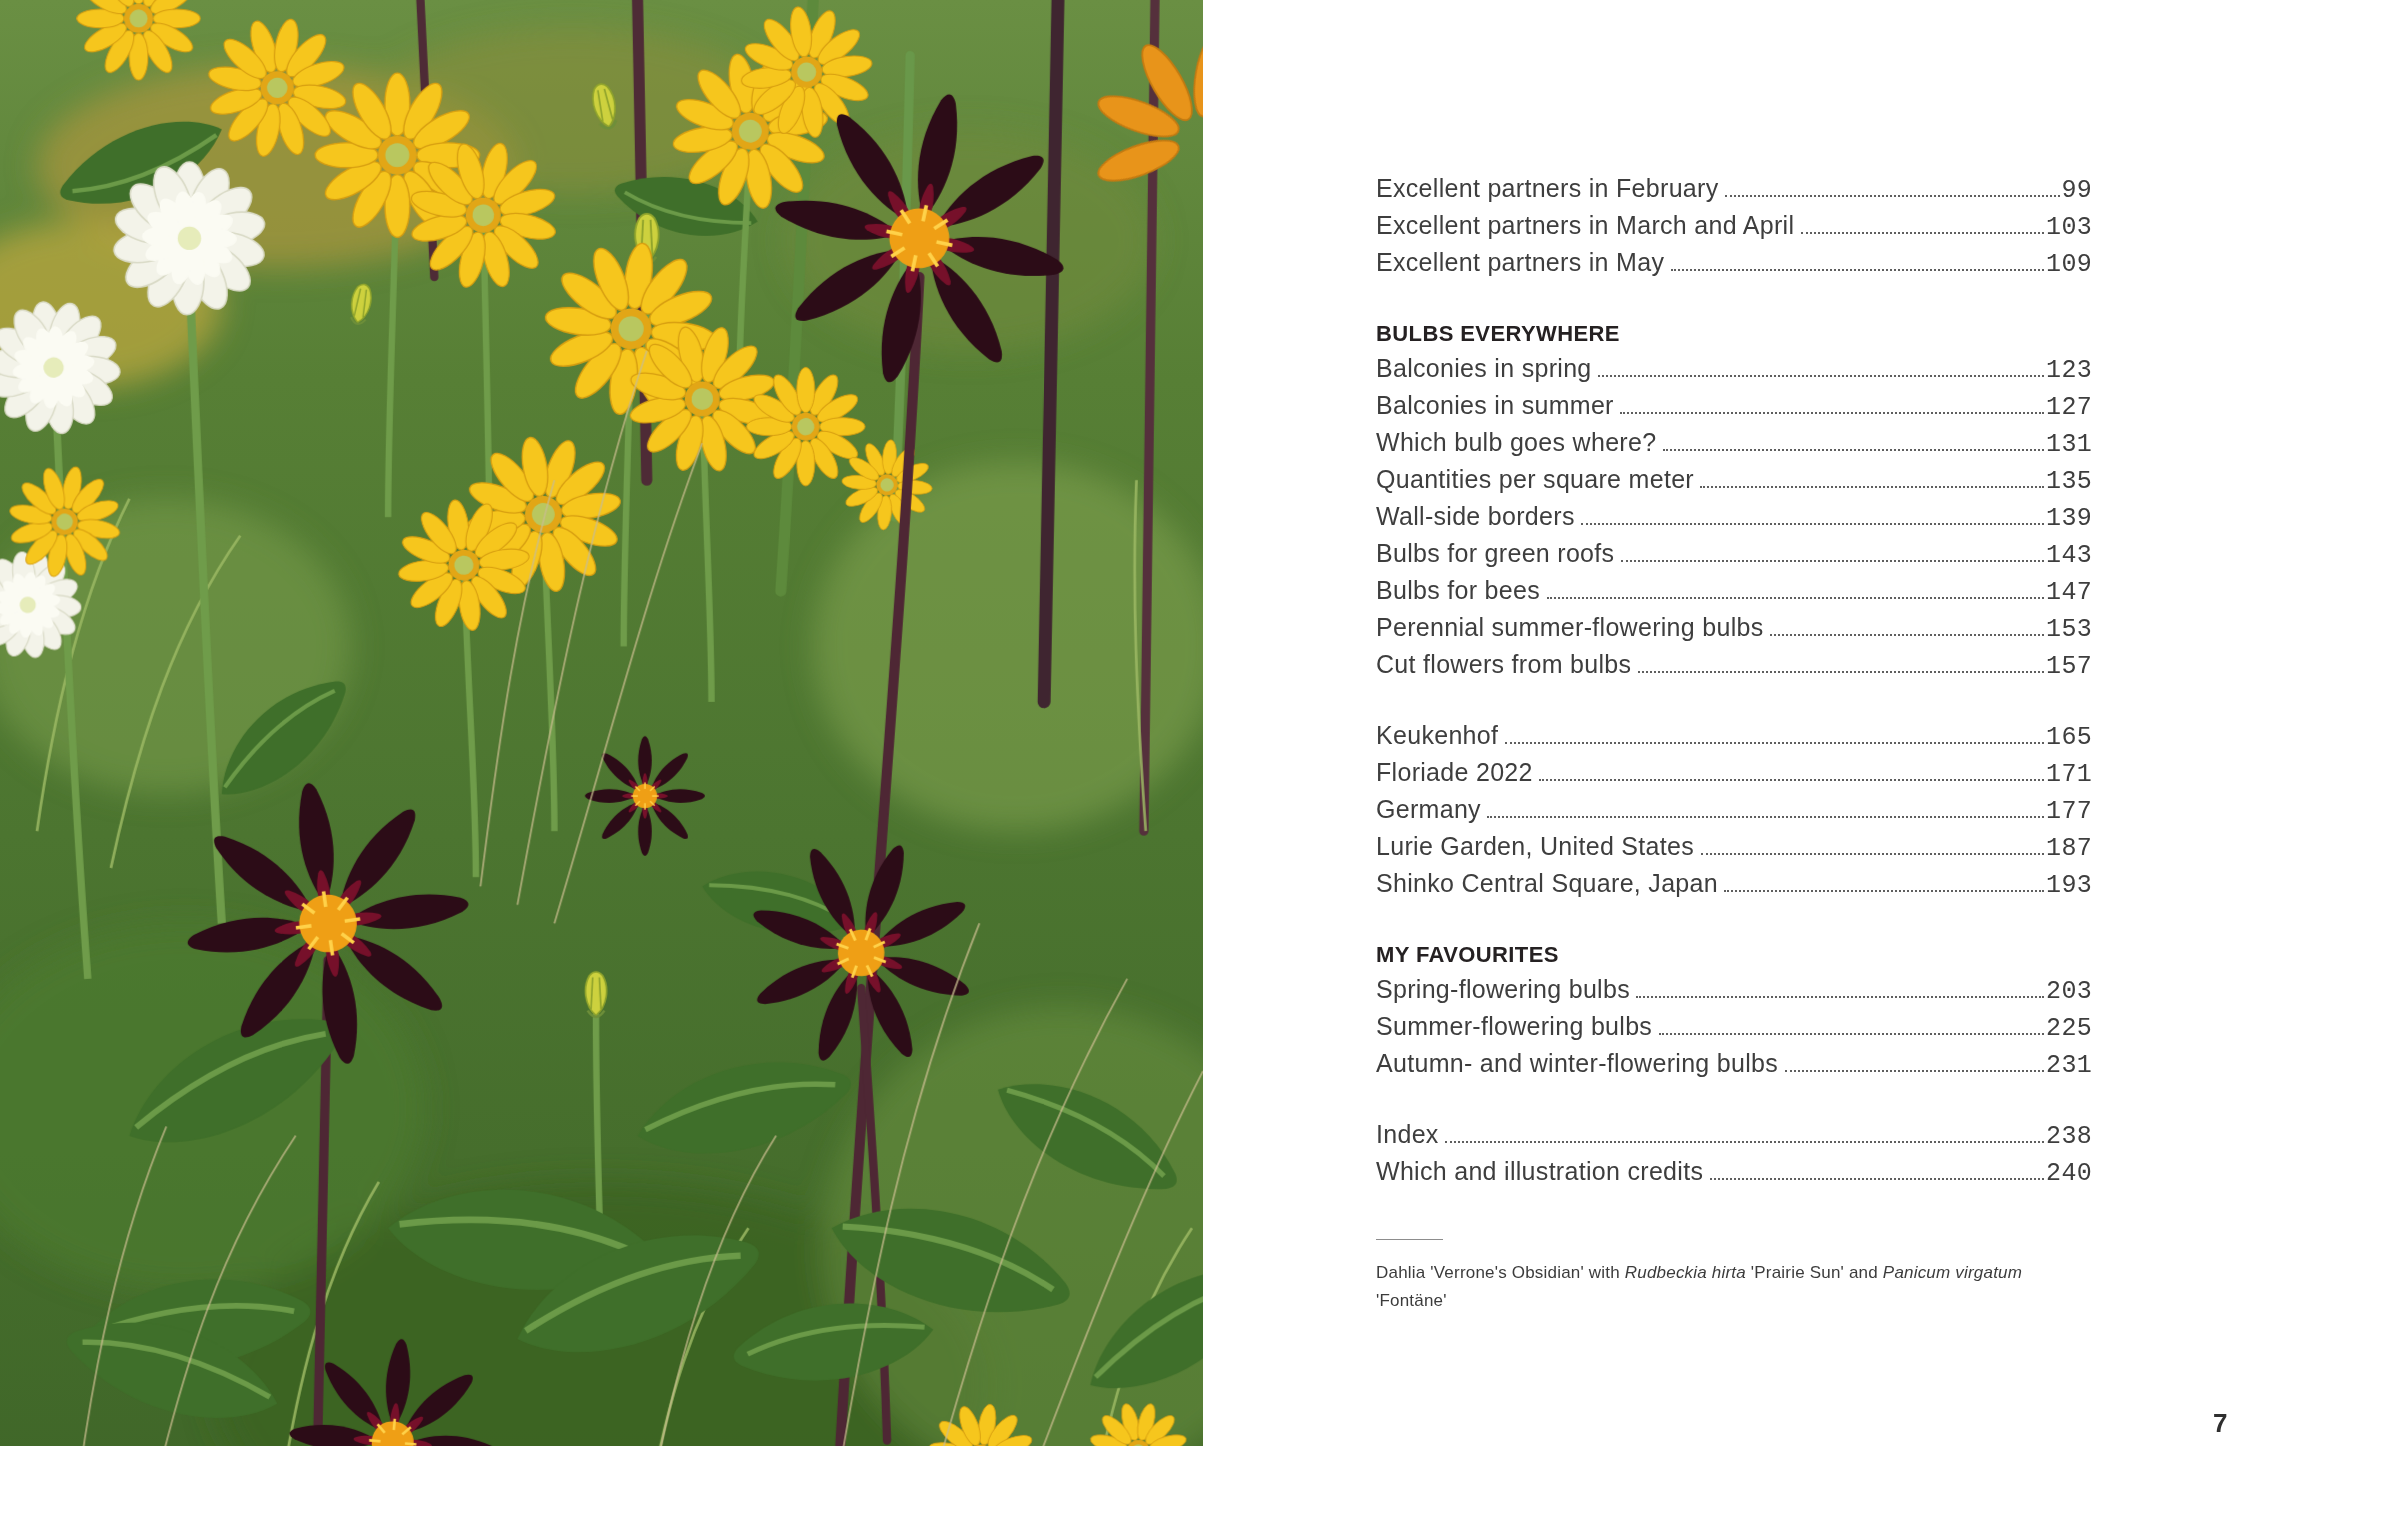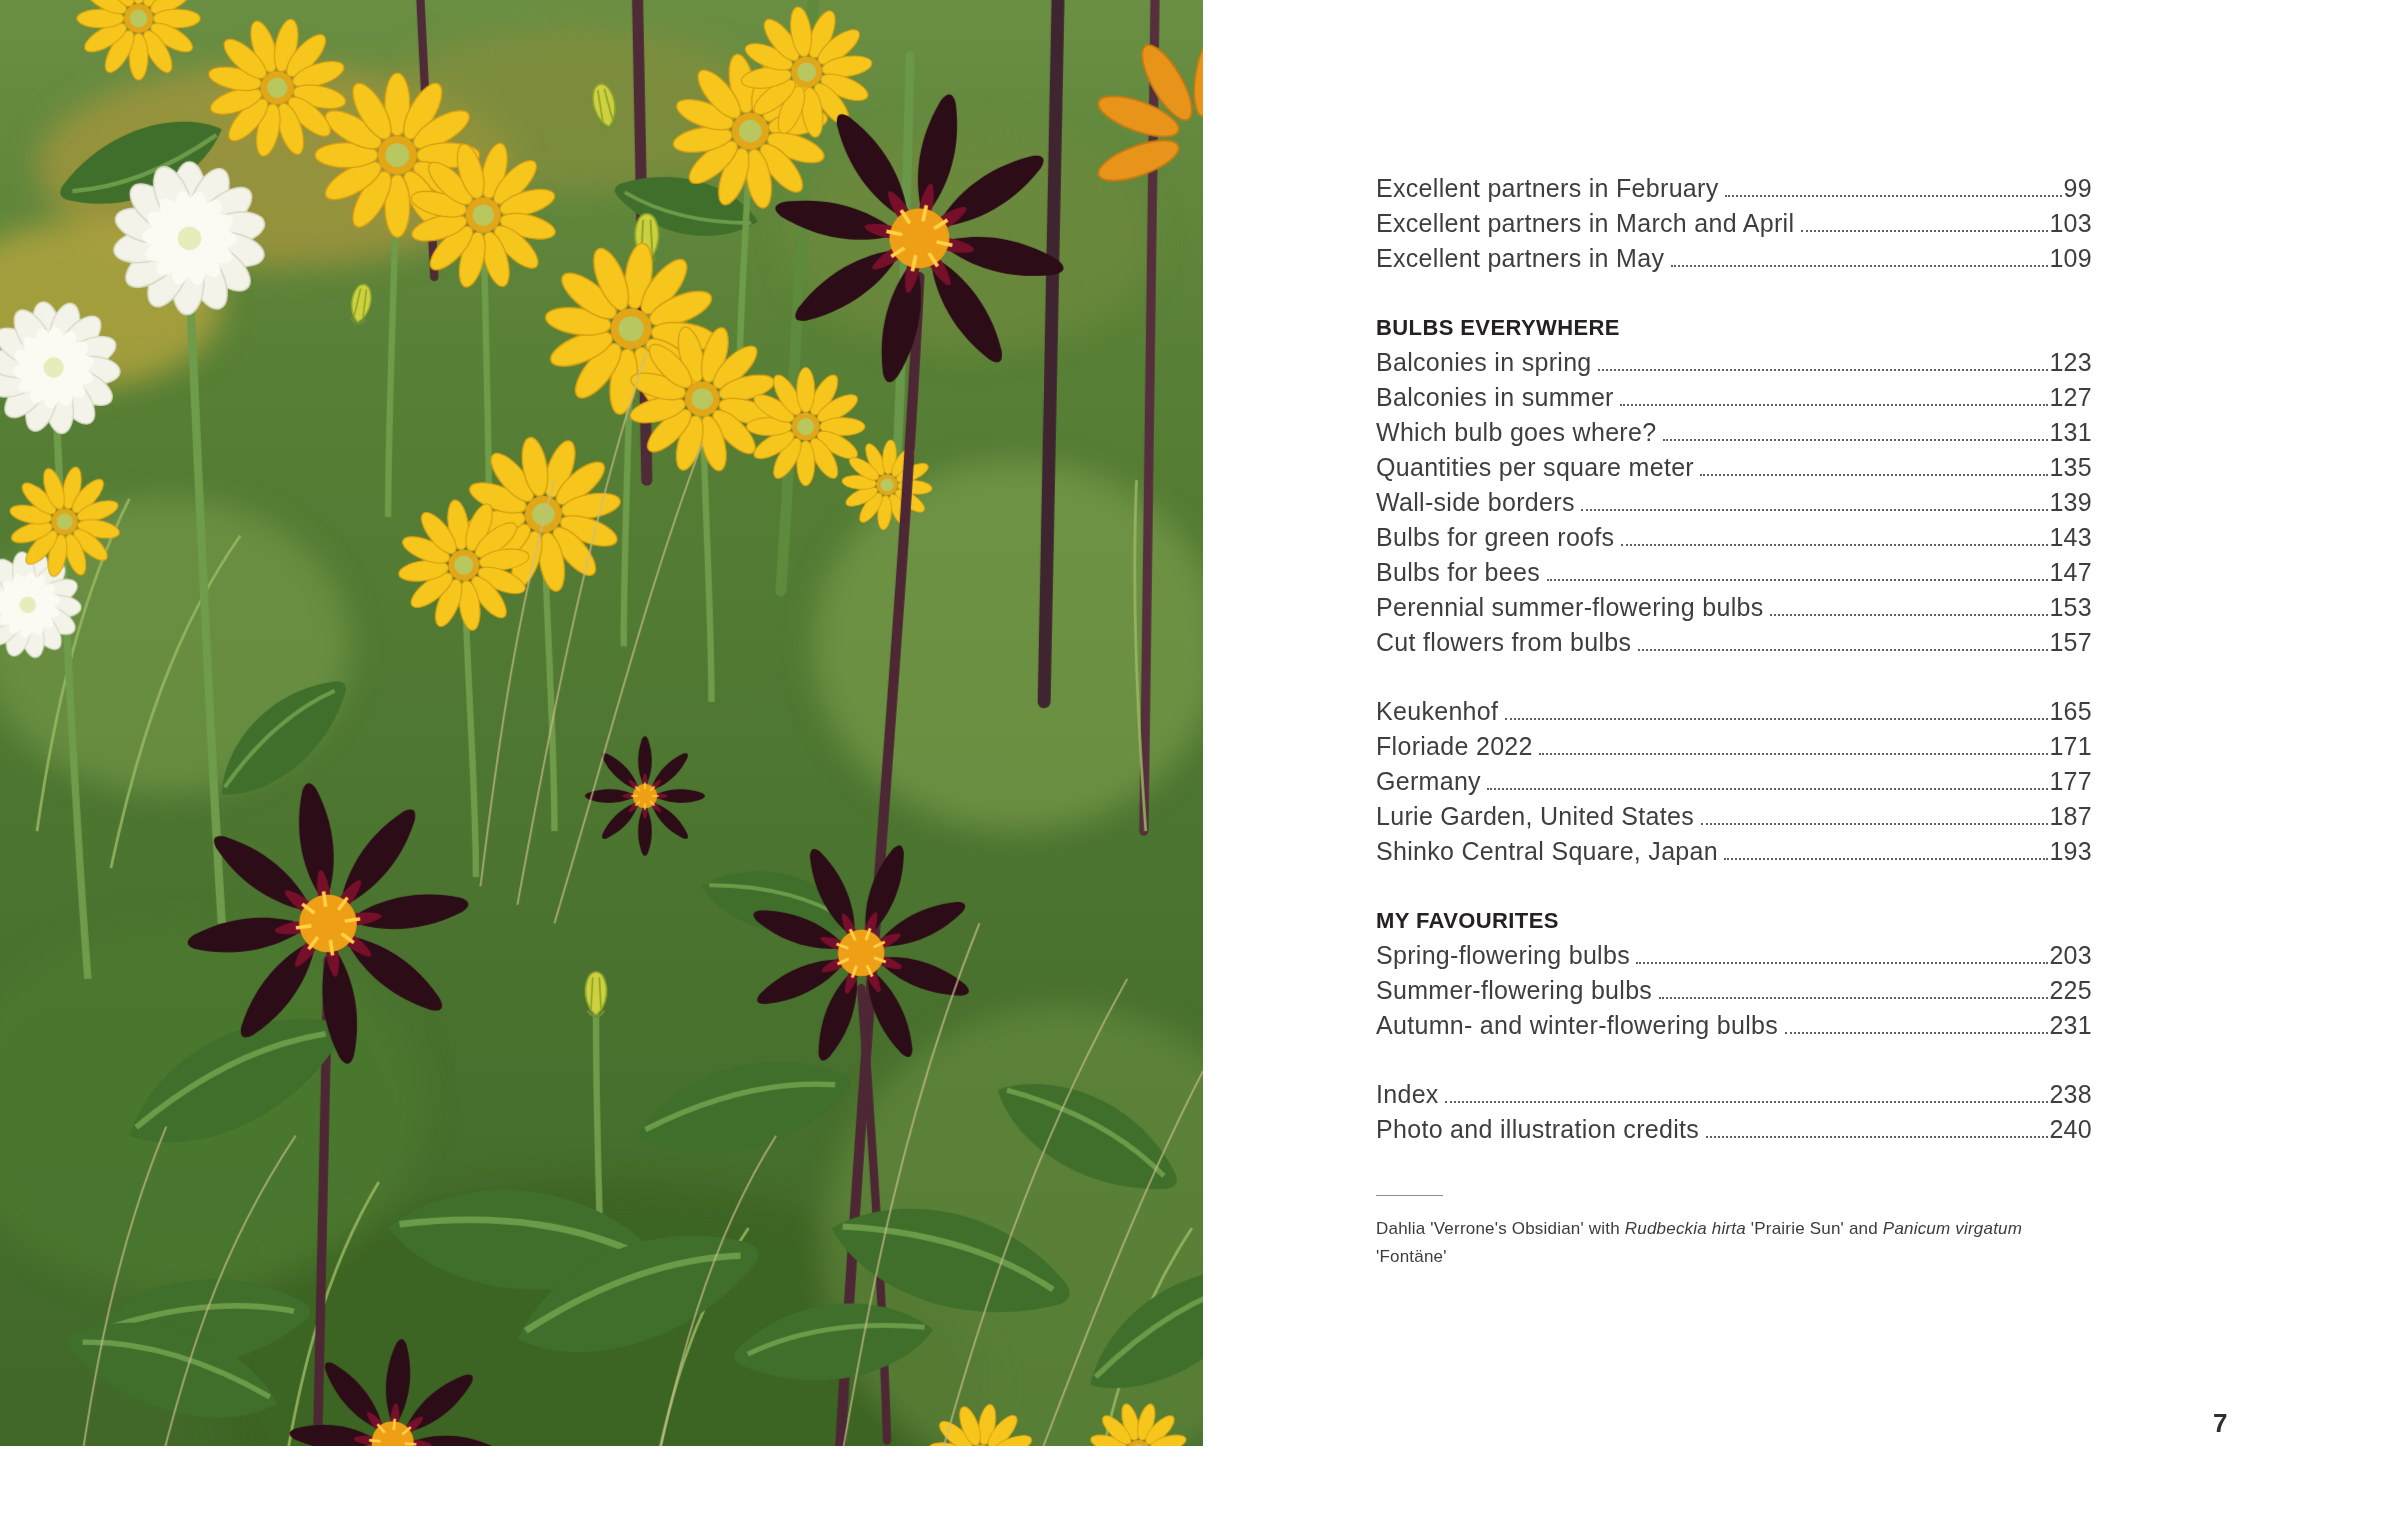--- a/index.html
+++ b/index.html
@@ -13,21 +13,21 @@
     position:absolute;left:1376px;top:171px;width:716px;
     color:#3e3e3e;font-weight:300;font-size:25px;letter-spacing:0.3px;
   }
   .toc-section:not(:first-child){margin-top:34px;}
   .toc-heading{
     font-weight:700;color:#252122;font-size:22px;line-height:35px;letter-spacing:0.4px;
   }
   .toc-row{display:flex;align-items:baseline;line-height:35px;white-space:nowrap;}
   .toc-label{flex:0 0 auto;}
   .dots{flex:1 1 auto;border-bottom:2.4px dotted #5f5f5f;margin:0 1.8px 7.4px 6.5px;min-width:18.5px;}
-  .pgnum{flex:0 0 auto;}
+  .pgnum{flex:0 0 auto;font-family:Liberation Mono, monospace;}
   .caption-block{margin-top:48px;}
   .caption-rule{width:67px;border:0;border-top:1.8px solid #8d8d8d;margin:0 0 18.5px 0;}
   .caption{font-size:17px;color:#3c3c3c;font-weight:300;letter-spacing:0.2px;line-height:28px;}
   .caption .it{font-style:italic;}
   .folio{
     position:absolute;left:2213px;top:1408px;font-size:26px;font-weight:600;color:#2f2f2f;
   }
 </style>
 </head>
 <body>
@@ -364,21 +364,21 @@
             <span class="pgnum">231</span>
           </div>
         </div>
         <div class="toc-section">
           <div class="toc-row">
             <span class="toc-label">Index</span>
             <span class="dots"></span>
             <span class="pgnum">238</span>
           </div>
           <div class="toc-row">
-            <span class="toc-label">Photo and illustration credits</span>
+            <span class="toc-label">Which and illustration credits</span>
             <span class="dots"></span>
             <span class="pgnum">240</span>
           </div>
         </div>
       </div>
 
     <div class="caption-block">
       <hr class="caption-rule">
       <div class="caption" id="photo-caption"><span class="">Dahlia 'Verrone's Obsidian' with </span><span class="it">Rudbeckia hirta</span><span class=""> 'Prairie Sun' and </span><span class="it">Panicum virgatum</span><span class=""> 'Fontäne'</span></div>
     </div>

